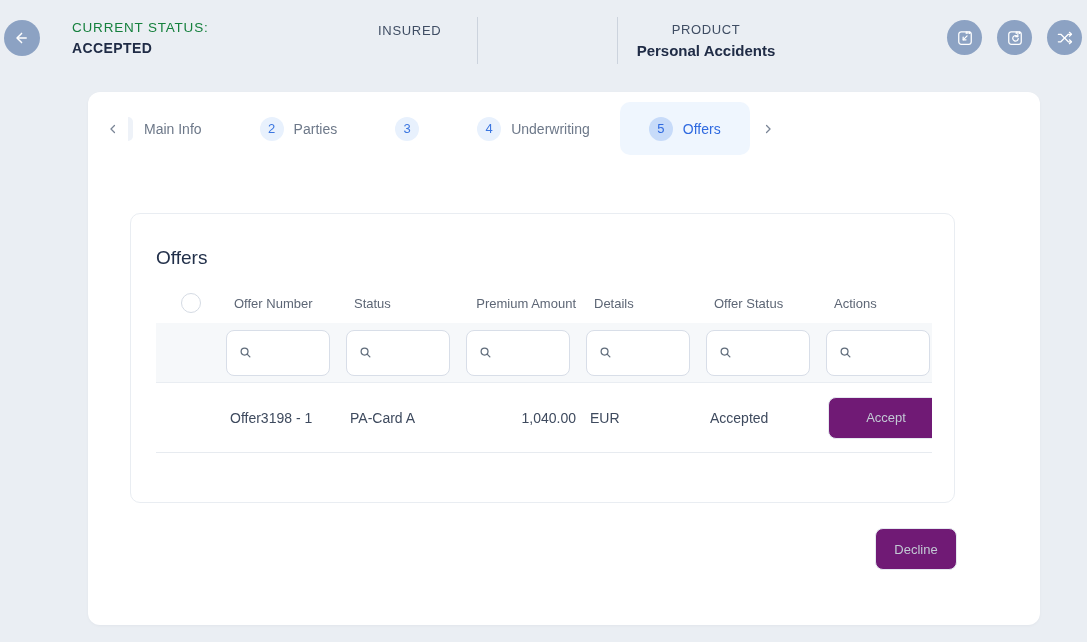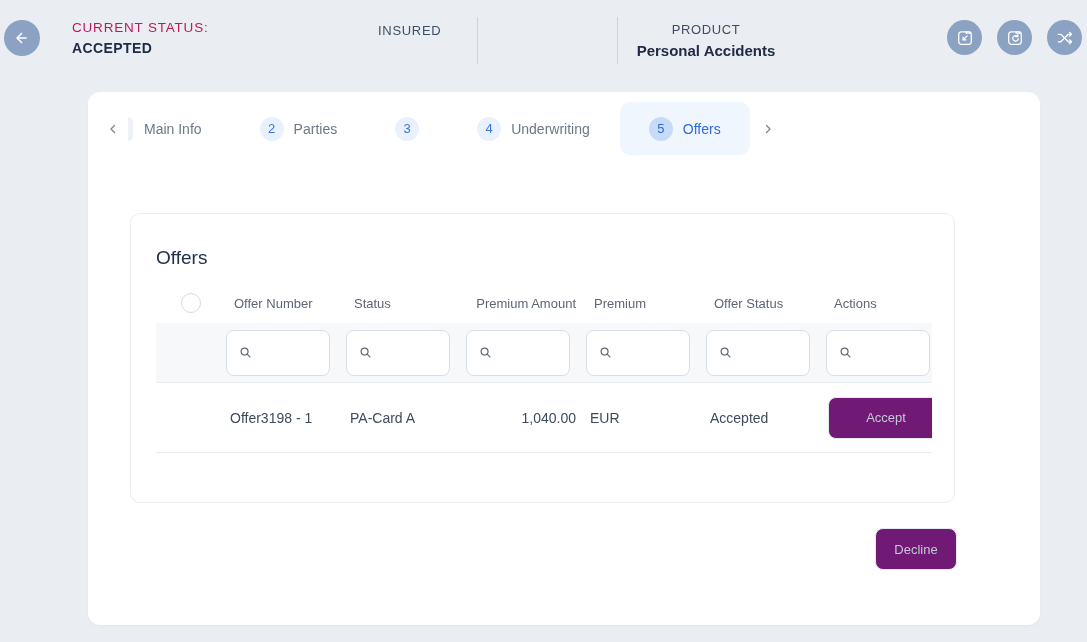--- a/index.html
+++ b/index.html
@@ -13,21 +13,21 @@
   }
   
   .top-header { position:absolute; top:0; left:0; width:1087px; height:80px; }
   .circle-btn {
     position:absolute; width:36px; height:36px; border-radius:50%;
     background:#8ca2c3; border:none; display:flex; align-items:center; justify-content:center;
     cursor:pointer; padding:0;
   }
   .back-btn { left:4px; top:20px; }
   .hdr-status { position:absolute; left:72px; top:20px; }
-  .hdr-status .lbl { font-size:13.5px; color:#be185d; letter-spacing:.8px; }
+  .hdr-status .lbl { font-size:13.5px; color:#15803d; letter-spacing:.8px; }
   .hdr-status .val { font-size:14px; font-weight:700; color:#202c46; letter-spacing:.4px; margin-top:5px; }
   .hdr-insured { position:absolute; left:378px; top:23px; font-size:13px; color:#3f4d63; letter-spacing:.7px; }
   .hdr-divider { position:absolute; top:17px; width:1px; height:47px; background:#ccd3dd; }
   .div1 { left:477px; } .div2 { left:617px; }
   .hdr-block { position:absolute; top:22px; text-align:center; }
   .hdr-block .lbl { font-size:13px; color:#3f4d63; letter-spacing:.6px; }
   .hdr-block .val { font-size:15px; font-weight:700; color:#202c46; margin-top:5px; }
   .blk-quote { left:478px; width:100px; }
   .blk-product { left:626px; width:160px; }
   .act1 { left:947px; top:20px; width:35px; height:35px; }
@@ -200,21 +200,21 @@
     <div class="table-clip">
       <div class="table-inner">
 
         <div class="trow thead-row">
           <div class="c1">
             <input type="checkbox" class="row-checkbox" style="">
           </div>
           <div class="col th">Offer Number</div>
           <div class="col th">Status</div>
           <div class="col th num-right">Premium Amount</div>
-          <div class="col th">Premium</div>
+          <div class="col th">Details</div>
           <div class="col th">Offer Status</div>
           <div class="col th">Actions</div>
         </div>
 
         <div class="trow filter-row">
           <div class="c1"></div>
           <div class="col" style="padding-left:0;">
             <div class="search-box">
               <span>
                   <svg width="15" height="15" viewBox="0 0 24 24" fill="none" stroke="#5f6b7a" stroke-width="2" stroke-linecap="round">

